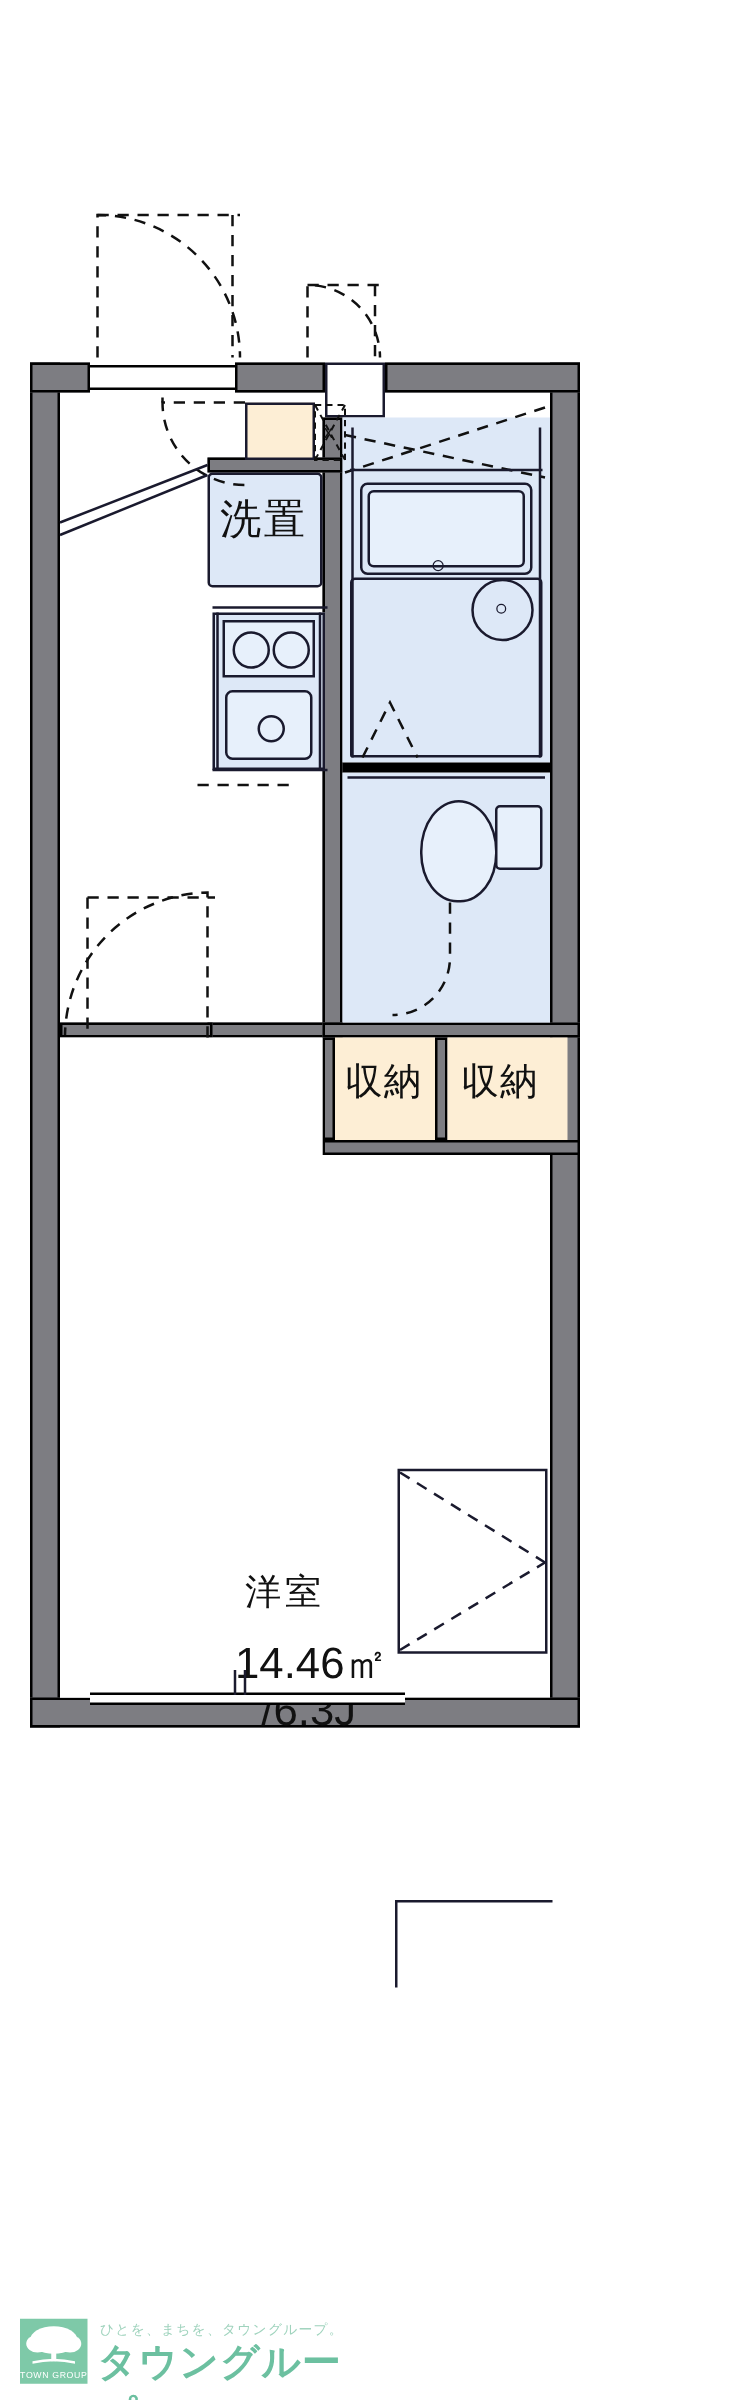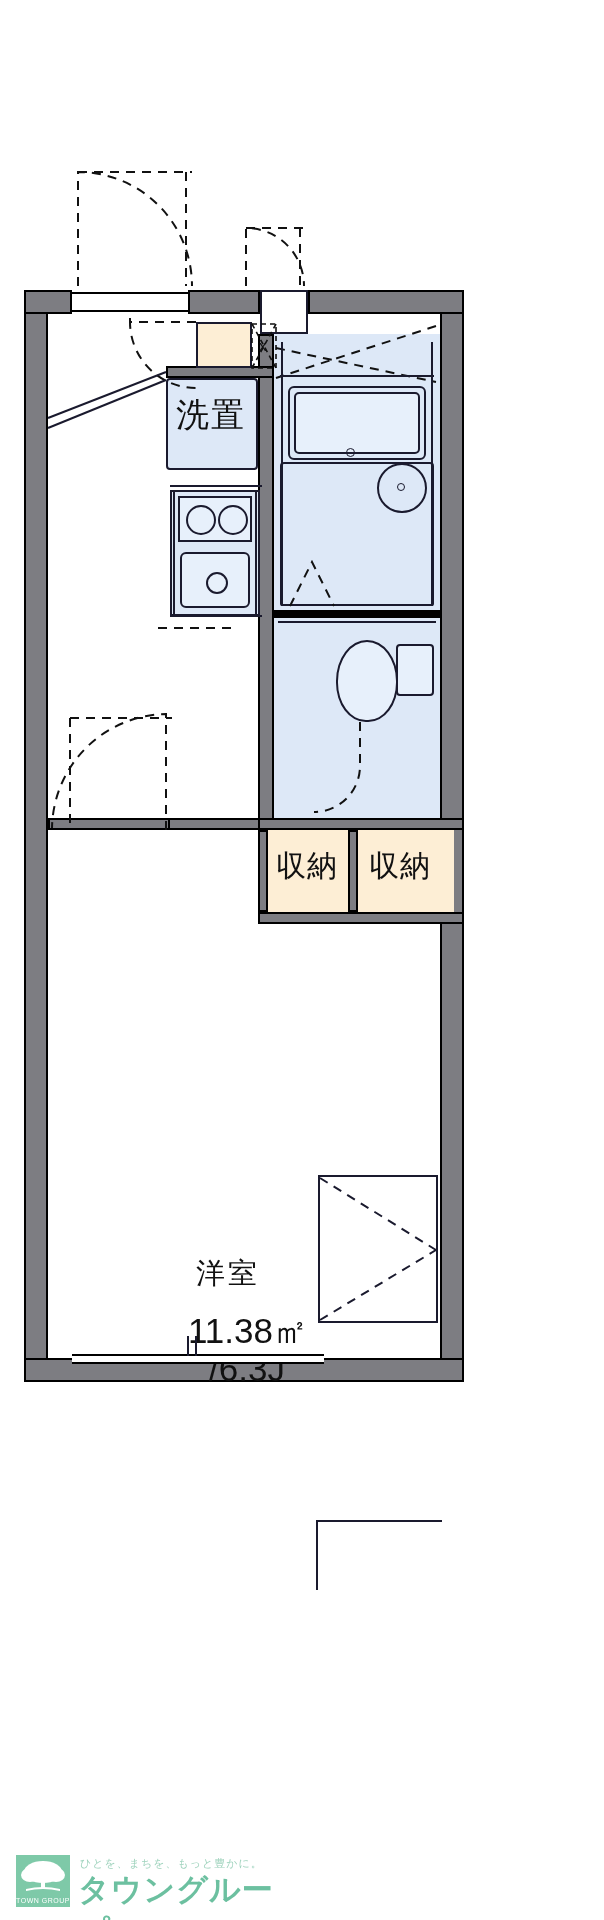--- a/index.html
+++ b/index.html
@@ -102,21 +102,21 @@
   <div class="room fill-beige" style="left:268px;top:830px;width:80px;height:82px;"></div>
   <span class="label label-jp" style="left:276px;top:851px;font-size:30px;letter-spacing:1px;">収納</span>
 
   <div class="room fill-beige" style="left:358px;top:830px;width:96px;height:82px;"></div>
   <span class="label label-jp" style="left:369px;top:851px;font-size:30px;letter-spacing:1px;">収納</span>
 
   <div class="room fill-white" style="left:48px;top:830px;width:210px;height:528px;"></div>
   <div class="room fill-white" style="left:48px;top:924px;width:392px;height:434px;"></div>
 
   <span class="label label-jp" style="left:196px;top:1259px;font-size:29px;letter-spacing:3px;">洋室</span>
-  <span class="label" style="left:188px;top:1313px;font-size:35px;">11.38㎡</span>
+  <span class="label" style="left:188px;top:1313px;font-size:35px;">14.46㎡</span>
   <span class="label" style="left:209px;top:1351px;font-size:35px;">/6.3J</span>
 
   <div class="abs fill-white" style="left:318px;top:1175px;width:120px;height:148px;border:2px solid #1a1a2e;box-sizing:border-box;"></div>
 
   <div class="abs fill-white" style="left:316px;top:1520px;width:126px;height:70px;border-left:2px solid #1a1a2e;border-top:2px solid #1a1a2e;box-sizing:border-box;"></div>
 
   <div class="abs" style="left:72px;top:1354px;width:252px;height:6px;background:#fff;border-top:2px solid #000;border-bottom:2px solid #000;"></div>
 
   <svg class="ov" viewBox="0 0 604 1920">
     <g stroke="#111" stroke-width="2" fill="none" stroke-dasharray="9 7">
@@ -183,17 +183,17 @@
         <g fill="#ffffff">
           <ellipse cx="27" cy="17" rx="19" ry="11"></ellipse>
           <ellipse cx="14" cy="20" rx="9" ry="7"></ellipse>
           <ellipse cx="40" cy="20" rx="9" ry="7"></ellipse>
           <rect x="25" y="20" width="4" height="14"></rect>
           <path d="M10,34 Q27,30 44,34 L44,36 Q27,32 10,36 Z"></path>
         </g>
       </svg>
       <div class="tg">TOWN GROUP</div>
     </div>
-    <div id="logo-tag">ひとを、まちを、もっと豊かに。</div>
+    <div id="logo-tag">ひとを、まちを、タウングループ。</div>
     <div id="logo-name">タウングループ</div>
   </div>
 
 </div>
 
 </body></html>

